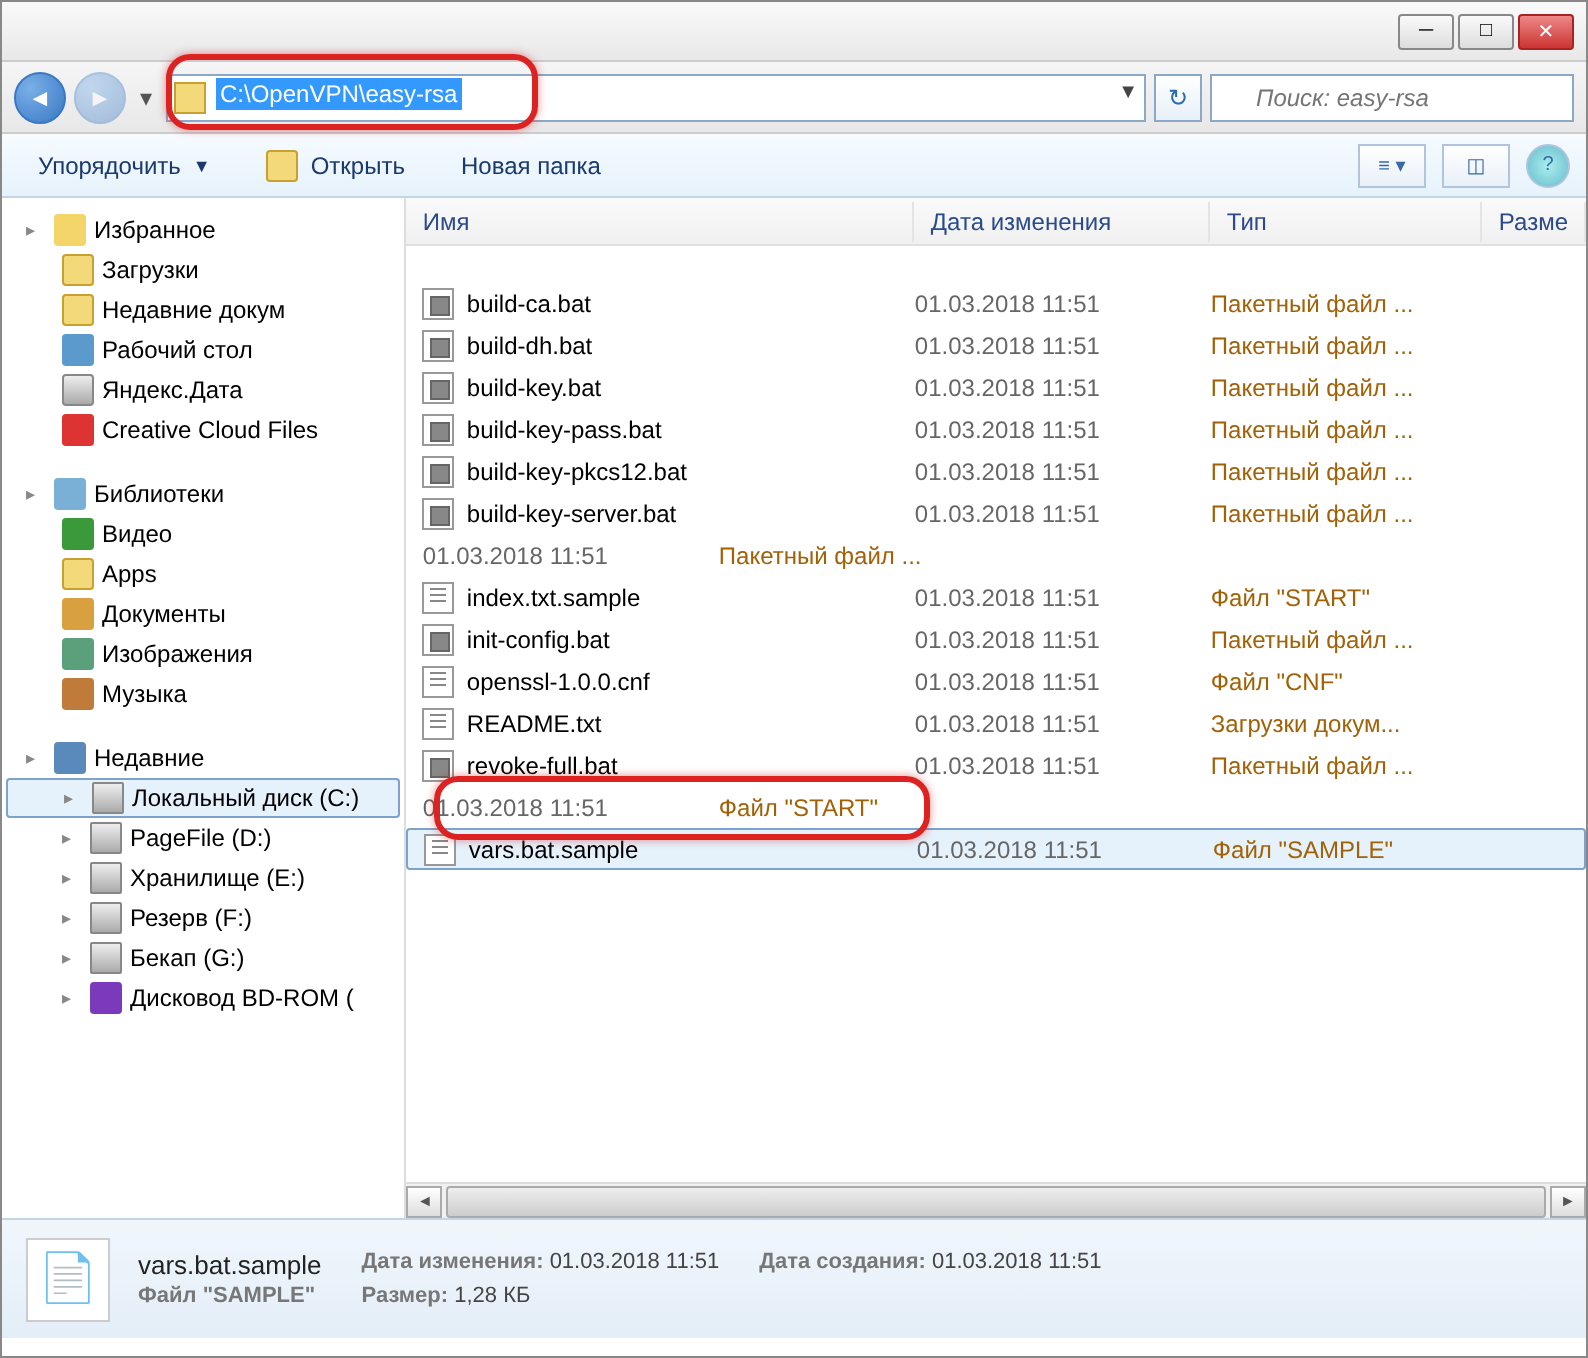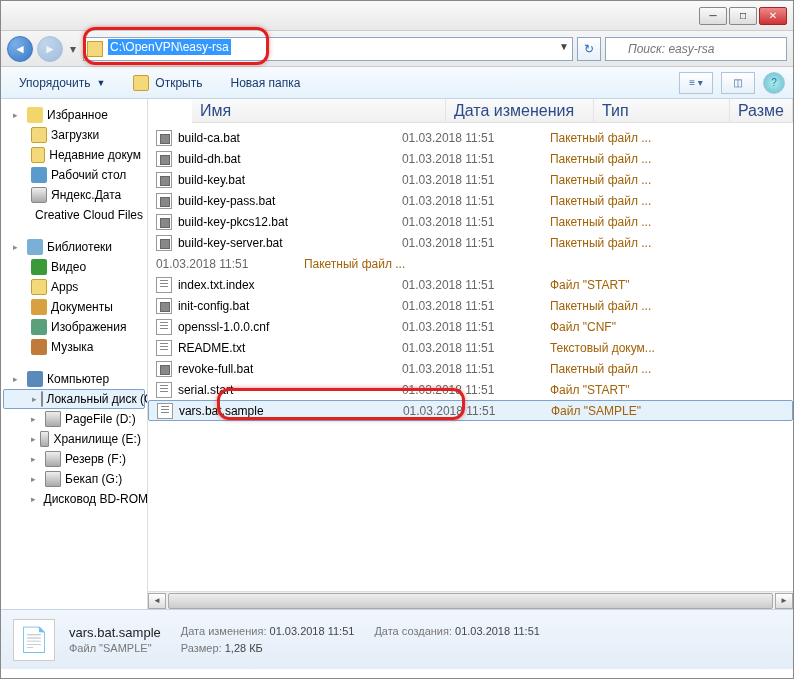--- a/index.html
+++ b/index.html
@@ -46,42 +46,42 @@
     .ico.red { background: #d33; }
     .ico.adobe { background: #d33; color:#fff; font-size:9px; text-align:center; line-height:16px; }
     .ico.lib { background: #7ab0d6; }
     .ico.video { background: #3a9a3a; }
     .ico.doc { background: #d9a040; }
     .ico.img { background: #5aa07a; }
     .ico.music { background: #c07a3a; }
     .ico.pc { background: #5a8abb; }
     .ico.bd { background: #7a3abb; }
     .filearea { flex: 1; background: #fff; display: flex; flex-direction: column; }
-    .columns { display: flex; height: 24px; align-items: center; border-bottom: 1px solid #e0e0e0; background: linear-gradient(#fafafa,#f0f0f0); color: #2a4a8a; font-size: 16px; margin-left: 44px; }
+    .columns { display: flex; height: 24px; align-items: center; border-bottom: 1px solid #e0e0e0; background: linear-gradient(#fafafa,#f0f0f0); color: #2a4a8a; font-size: 12px; }
     .col { padding: 3px 8px; border-right: 1px solid #e4e4e4; }
     .col.name { width: 254px; }
     .col.date { width: 148px; }
     .col.type { width: 136px; }
     .col.size { flex: 1; }
-    .files { flex: 1; overflow-y: auto; padding-top: 4px; }
+    .files { flex: 1; overflow-y: auto; padding-top: 18px; }
     .row { display: flex; align-items: center; height: 21px; padding: 0 8px; cursor: pointer; }
     .row.sel { background: #e5f1fb; border: 1px solid #7da2ce; border-radius: 2px; }
     .cell.name { width: 246px; display: flex; align-items: center; gap: 6px; }
     .cell.date { width: 148px; color: #666; }
     .cell.type { width: 136px; color: #a16207; white-space: nowrap; overflow: hidden; text-overflow: ellipsis; }
     .fico { width: 16px; height: 16px; display: inline-block; border: 1px solid #999; background: #fff; position: relative; }
     .fico.bat::after { content:''; position:absolute; top:3px; left:3px; width:8px; height:8px; background:#888; border:1px solid #666; }
     .fico.txt::after { content:''; position:absolute; top:2px; left:3px; right:3px; height:1px; background:#888; box-shadow: 0 3px 0 #888, 0 6px 0 #888; }
     .scrollbar-h { height: 18px; background: #f0f0f0; border-top: 1px solid #ddd; display:flex; align-items:center; }
     .sbtn { width: 18px; height: 16px; background: linear-gradient(#fff,#ddd); border:1px solid #aaa; display:flex; align-items:center; justify-content:center; font-size:8px; color:#555; cursor:pointer; }
     .thumb { flex:1; height:16px; margin:0 2px; background: linear-gradient(#eee,#ccc); border:1px solid #aaa; border-radius:2px; cursor:pointer; }
     .statusbar { height: 60px; background: linear-gradient(#f0f6fc,#e4eef8); border-top: 1px solid #c4d6e6; display: flex; align-items: center; padding: 6px 12px; gap: 14px; }
     .status-icon { width: 42px; height: 42px; background: #fff; border: 1px solid #ccc; display:flex; align-items:center; justify-content:center; font-size: 24px; }
     .status-info { display: grid; grid-template-columns: auto auto auto; gap: 2px 20px; font-size: 11px; color: #444; }
-    .status-info .lbl { color: #777; }
+    .status-info .lbl { color: #777; font-weight: bold; }
     .status-title { font-size: 13px; color: #222; }
   </style>
 </head>
 <body>
 
 <div class="window">
 
   <div class="titlebar">
     <div class="winbtn">─</div>
     <div class="winbtn">□</div>
@@ -174,21 +174,21 @@
           <span>Изображения</span>
         </div>
       <div class="tree-item l1">
           <span class="ico music"></span>
           <span>Музыка</span>
         </div>
       <div class="tree-gap"></div>
       <div class="tree-item l0">
           <span class="exp">▸</span>
           <span class="ico pc"></span>
-          <span>Компьютер</span>
+          <span>Недавние</span>
         </div>
       <div class="tree-item l1 sel">
           <span class="exp">▸</span>
           <span class="ico drive"></span>
           <span>Локальный диск (C:)</span>
         </div>
       <div class="tree-item l1">
           <span class="exp">▸</span>
           <span class="ico drive"></span>
           <span>PageFile (D:)</span>
@@ -271,21 +271,21 @@
             <div class="cell date">01.03.2018 11:51</div>
             <div class="cell type">Пакетный файл ...</div>
           </div>
           <div class="row">
             <div class="cell date">01.03.2018 11:51</div>
             <div class="cell type">Пакетный файл ...</div>
           </div>
           <div class="row">
             <div class="cell name">
               <span class="fico txt"></span>
-              <span>index.txt.index</span>
+              <span>index.txt.sample</span>
             </div>
             <div class="cell date">01.03.2018 11:51</div>
             <div class="cell type">Файл "START"</div>
           </div>
           <div class="row">
             <div class="cell name">
               <span class="fico bat"></span>
               <span>init-config.bat</span>
             </div>
             <div class="cell date">01.03.2018 11:51</div>
@@ -298,35 +298,31 @@
             </div>
             <div class="cell date">01.03.2018 11:51</div>
             <div class="cell type">Файл "CNF"</div>
           </div>
           <div class="row">
             <div class="cell name">
               <span class="fico txt"></span>
               <span>README.txt</span>
             </div>
             <div class="cell date">01.03.2018 11:51</div>
-            <div class="cell type">Текстовый докум...</div>
+            <div class="cell type">Загрузки докум...</div>
           </div>
           <div class="row">
             <div class="cell name">
               <span class="fico bat"></span>
               <span>revoke-full.bat</span>
             </div>
             <div class="cell date">01.03.2018 11:51</div>
             <div class="cell type">Пакетный файл ...</div>
           </div>
           <div class="row">
-            <div class="cell name">
-              <span class="fico txt"></span>
-              <span>serial.start</span>
-            </div>
             <div class="cell date">01.03.2018 11:51</div>
             <div class="cell type">Файл "START"</div>
           </div>
           <div class="row sel">
             <div class="cell name">
               <span class="fico txt"></span>
               <span>vars.bat.sample</span>
             </div>
             <div class="cell date">01.03.2018 11:51</div>
             <div class="cell type">Файл "SAMPLE"</div>

